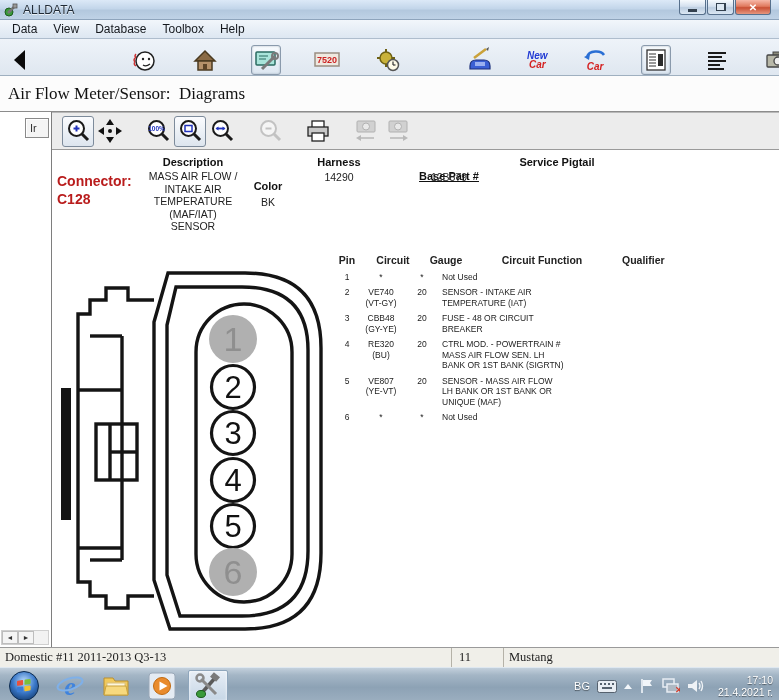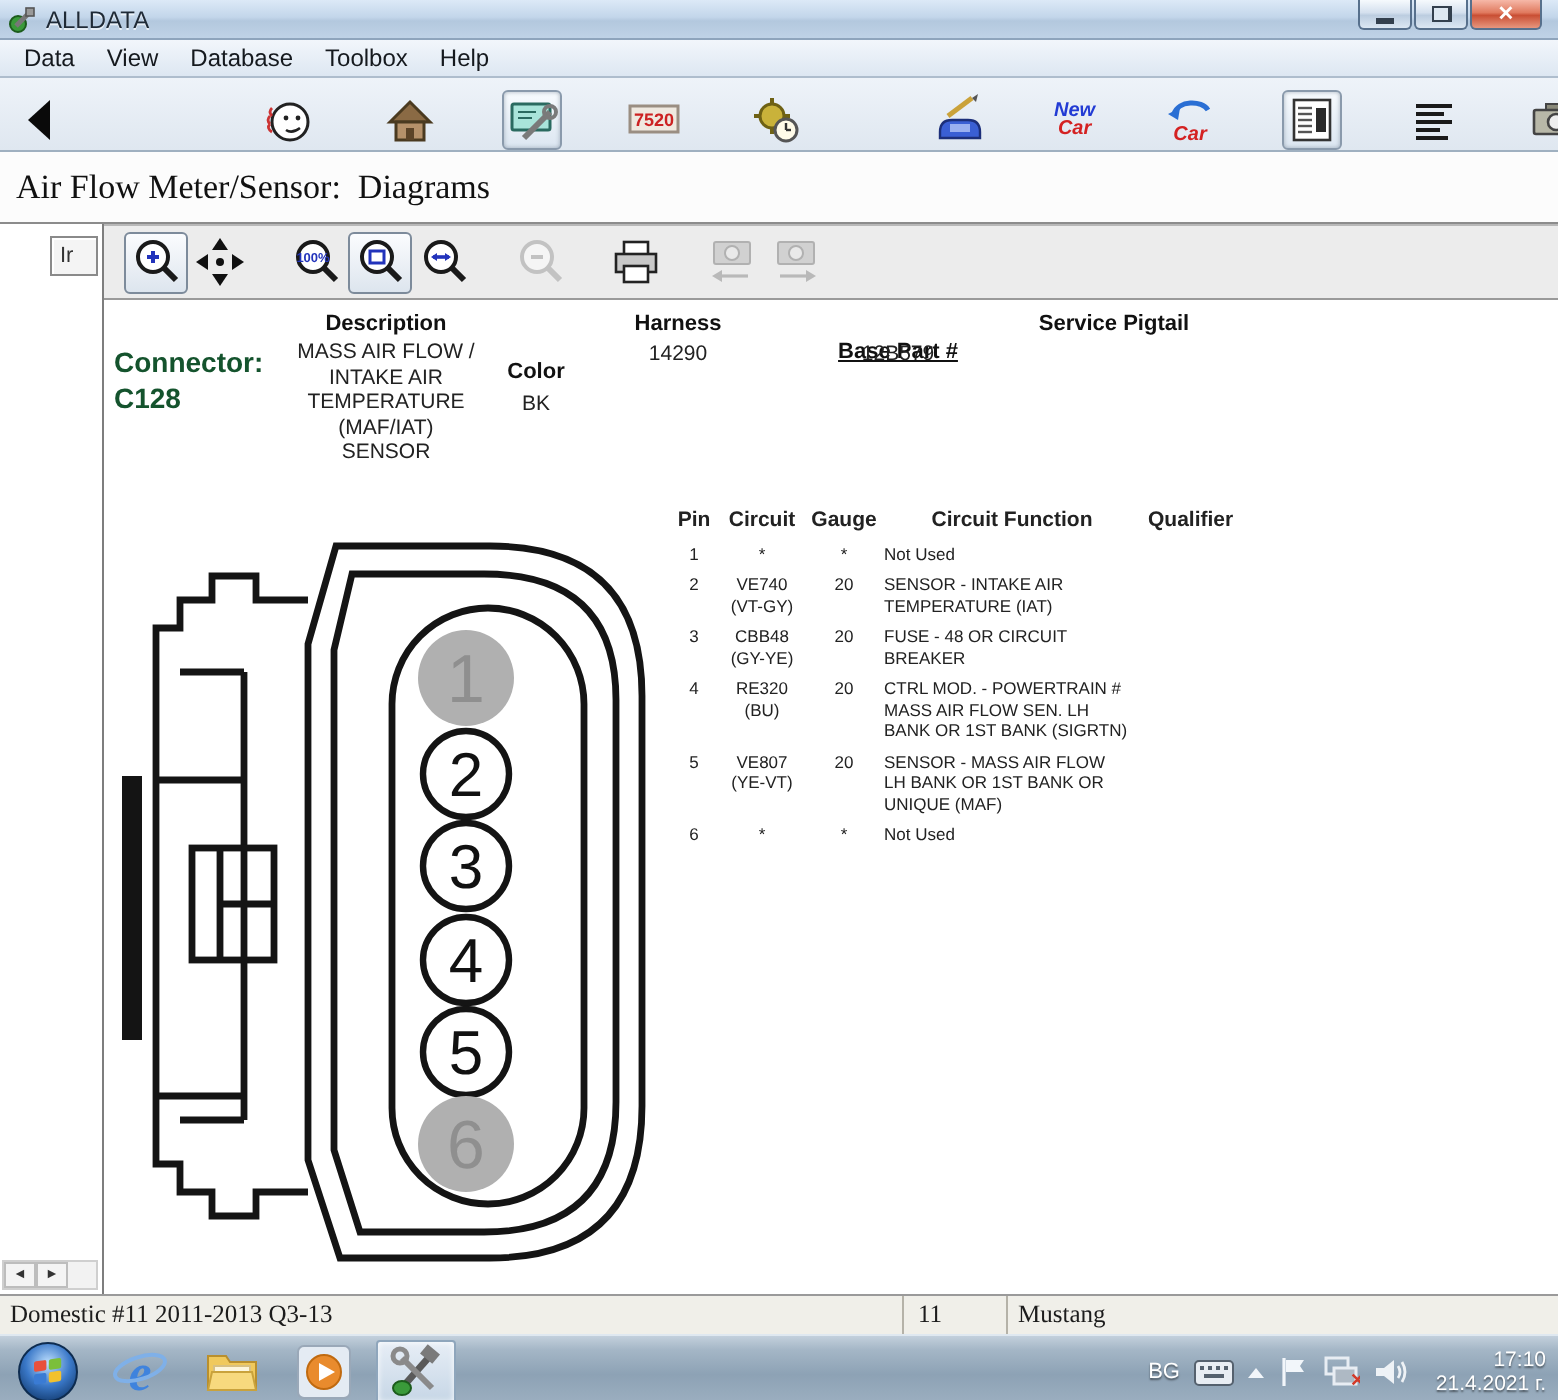--- a/index.html
+++ b/index.html
@@ -59,28 +59,28 @@
   
   .content { position:relative; height:497px; display:flex; background:#fff; }
   .left-panel { width:52px; border-right:1px solid #7e7e7e; position:relative; background:#fff; }
   .mini-scrollbar { position:absolute; bottom:2px; left:1px; right:2px; height:15px; background:#f2f2f2;
      border:1px solid #cfcfcf; display:flex; }
   .scroll-btn { width:16px; height:13px; background:#f4f4f4; border:1px solid #bdbdbd;
      font-size:7px; color:#333; display:flex; align-items:center; justify-content:center; }
   .diagram-area { position:relative; flex:1; background:#fff; overflow:hidden; }
 
   .abs { position:absolute; }
-  .connector-label { font-size:14px; font-weight:bold; color:#14532d; line-height:18px; }
+  .connector-label { font-size:14px; font-weight:bold; color:#b91c1c; line-height:18px; }
   .field-label { font-size:11px; font-weight:bold; color:#111; text-align:center; }
   .field-value { font-size:10.5px; color:#222; text-align:center; line-height:12.5px; }
 
   
   .pin-table { left:284px; top:105px; width:300px; }
   .pt-row { display:grid; grid-template-columns:22px 46px 36px 130px 64px; margin-bottom:5px; }
-  .pt-head { font-size:10.5px; font-weight:bold; color:#111; margin-bottom:6px; }
+  .pt-head { font-size:10.5px; font-weight:bold; color:#111; margin-bottom:6px;gap:12px; }
   .pt-cell { font-size:8.5px; line-height:10.5px; color:#222; text-align:center; }
   .pt-cell.fn { text-align:left; padding-left:2px; }
   .pt-cell.ql { text-align:left; padding-left:4px; }
   .pt-head .pt-cell { font-size:10.5px; }
 
   
   .connector-svg { left:5px; top:110px; }
 
   
   .statusbar { height:20px; background:#f0efe9; border-top:1px solid #9a9a9a; display:flex;

